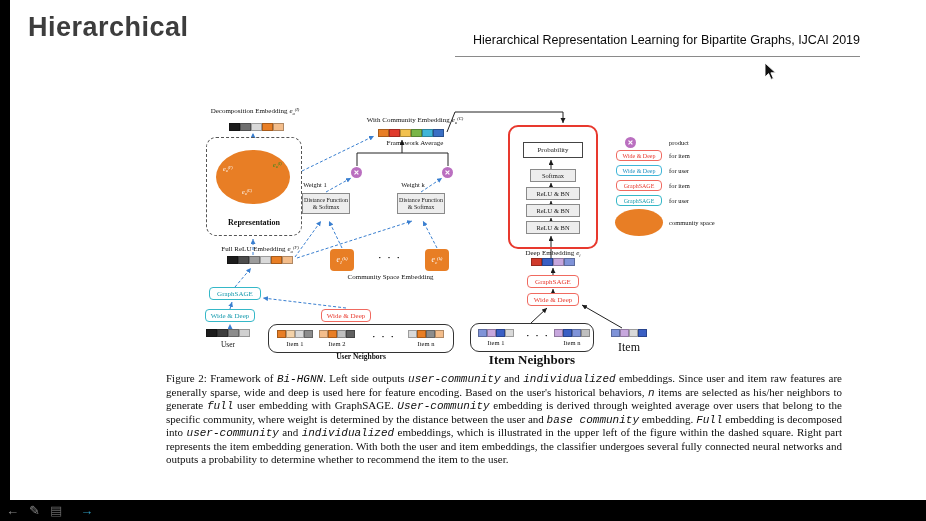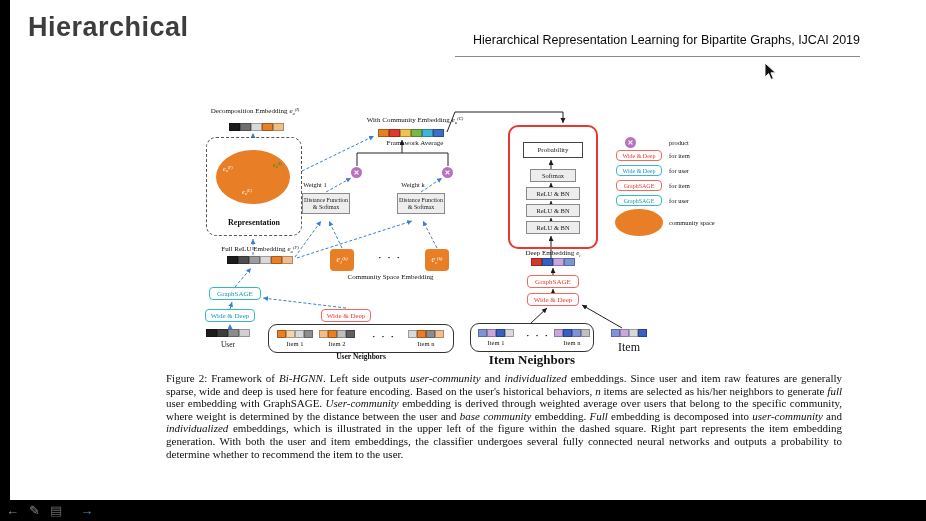--- a/index.html
+++ b/index.html
@@ -29,21 +29,21 @@
   .gbox { background:#ededed; border:1px solid #8a8a8a; display:flex; align-items:center; justify-content:center;
           font-family:"Liberation Serif", serif; color:#1a1a1a; box-sizing:border-box; }
   .xcircle { width:11px; height:11px; border-radius:50%; background:#BA6FC0; color:#fff; font-size:7px; line-height:11px;
              text-align:center; font-weight:bold; }
   .roundrect { border:1.2px solid #333; border-radius:9px; background:transparent; box-sizing:border-box; }
   .dashbox { border:1.4px dashed #555; border-radius:10px; box-sizing:border-box; }
   .hlbox { border:2.4px solid #E8392E; border-radius:10px; box-sizing:border-box; }
   .orangecell { background:#E87E25; border-radius:4px; color:#fff; display:flex; align-items:center; justify-content:center; }
   .ellipse { background:#E87E25; border-radius:50%; }
   .caption { font-family:"Liberation Serif", serif; font-size:11px; line-height:12.6px; text-align:justify; color:#0d0d0d; margin:0; }
-  .caption em { font-style:italic; }
+  .caption em { font-style:italic;font-family:Liberation Mono, monospace; }
   .navbar { position:absolute; left:0; bottom:0; width:926px; height:21px; background:#000;
             display:flex; align-items:center; gap:10px; padding-left:6px; box-sizing:border-box; }
   .navbar .ic { font-size:13px; color:#8a8a8a; line-height:1; cursor:pointer; }
   .navbar .ic.notes { color:#666; }
   .navbar .ic.fw { color:#2E9BBF; margin-left:8px; }
 </style>
 </head>
 <body>
 
 <div class="slide">

